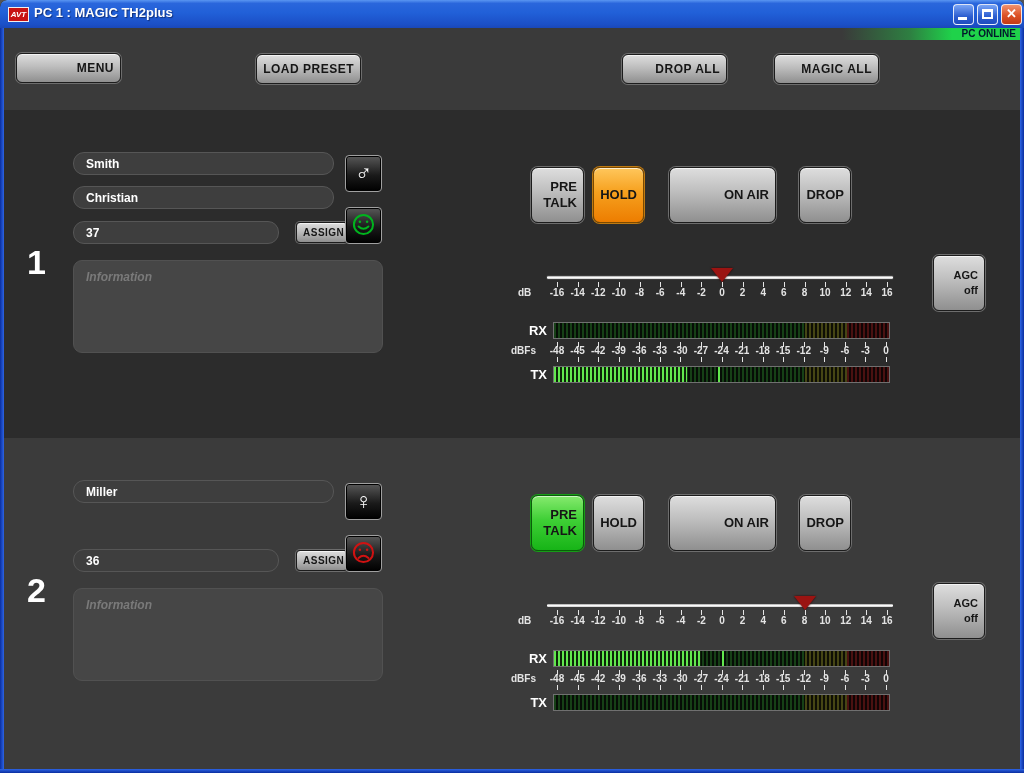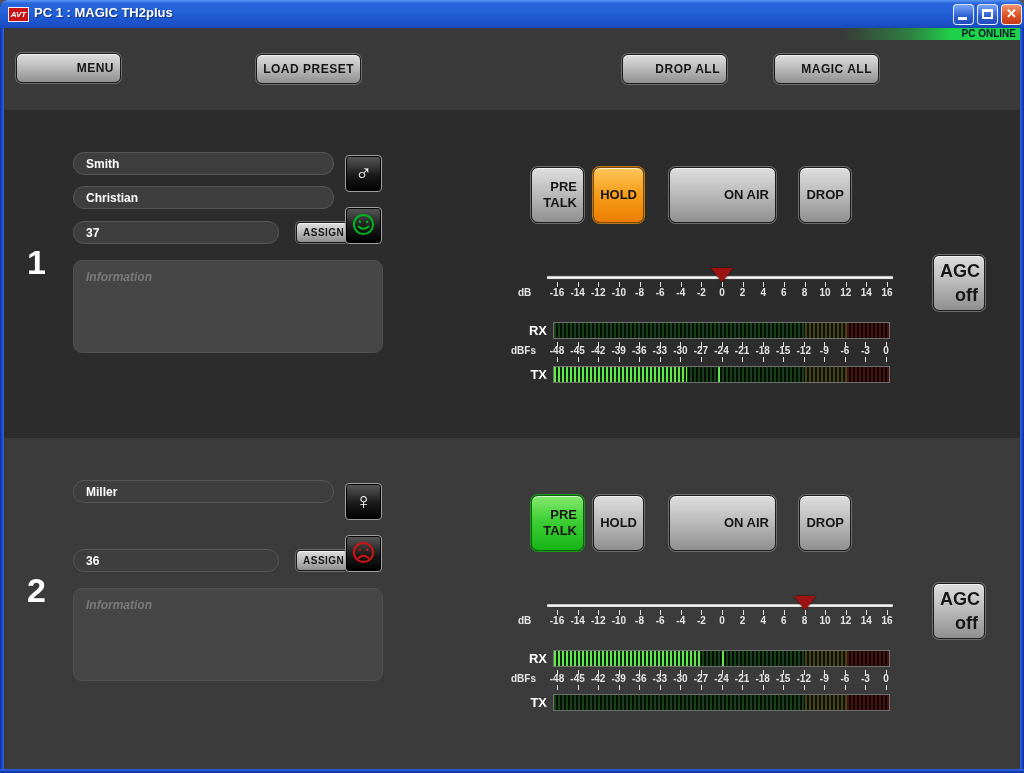--- a/index.html
+++ b/index.html
@@ -73,21 +73,21 @@
   .mood-face.happy .smile{display:inline;}
   .mood-face.sad{color:#cf1212;}
   .mood-face.sad .frown{display:inline;}
 
   
   .ctl{top:57px;height:56px;border-radius:7px;font-size:13px;line-height:1.25;}
   .ctl-pretalk{left:531px;width:53px;padding:0 6px;}
   .ctl-hold{left:593px;width:51px;}
   .ctl-onair{left:669px;width:107px;}
   .ctl-drop{left:799px;width:52px;}
-  .agc{left:933px;top:145px;width:52px;height:56px;font-size:18px;line-height:1.35;}
+  .agc{left:933px;top:145px;width:52px;height:56px;font-size:11px;line-height:1.35;}
   .active-orange{background:linear-gradient(180deg,#ffc75c 0%,#f6a01e 45%,#ed7d00 100%);
     border-color:#7c4a00;box-shadow:0 0 0 1px #c07a10,inset 0 1px 0 rgba(255,255,255,.7);}
   .active-green{background:linear-gradient(180deg,#86ea6e 0%,#3ecf35 45%,#17b417 100%);
     border-color:#0b5c0b;box-shadow:0 0 0 1px #169c16,inset 0 1px 0 rgba(255,255,255,.6);}
 
   
   .slider{position:absolute;left:546px;top:158px;width:348px;height:42px;}
   .slider-track{position:absolute;left:0;right:0;top:7px;height:5px;border:1px solid #3c3c3c;
     background:linear-gradient(180deg,#9a9a9a,#ffffff 45%,#cfcfcf);border-radius:2px;}
   .slider-marker{position:absolute;top:0;width:0;height:0;transform:translateX(-50%);

